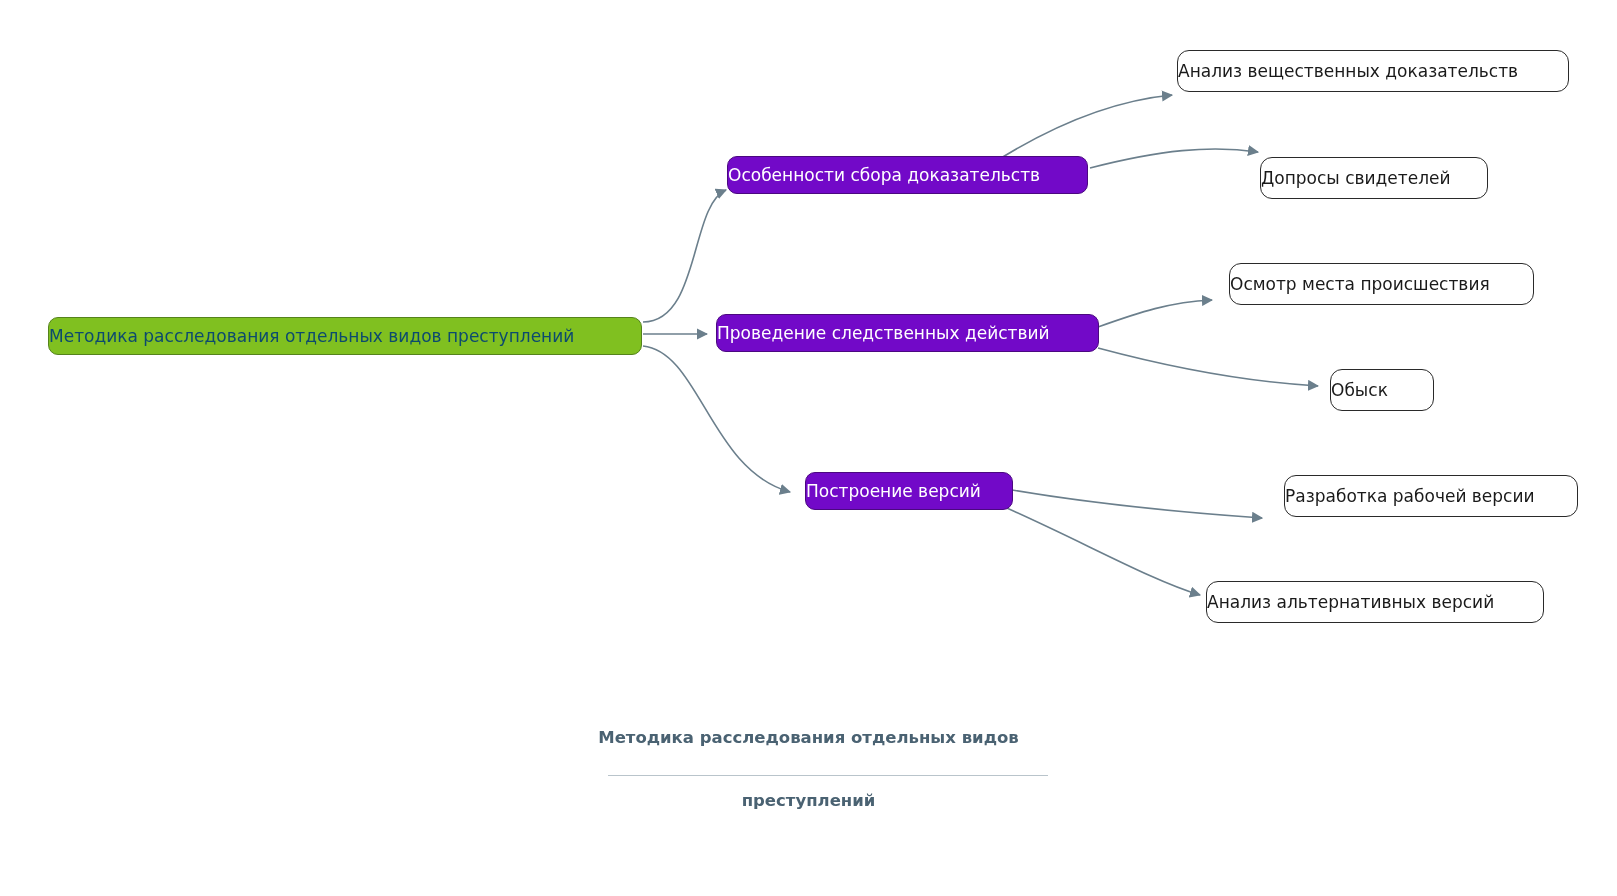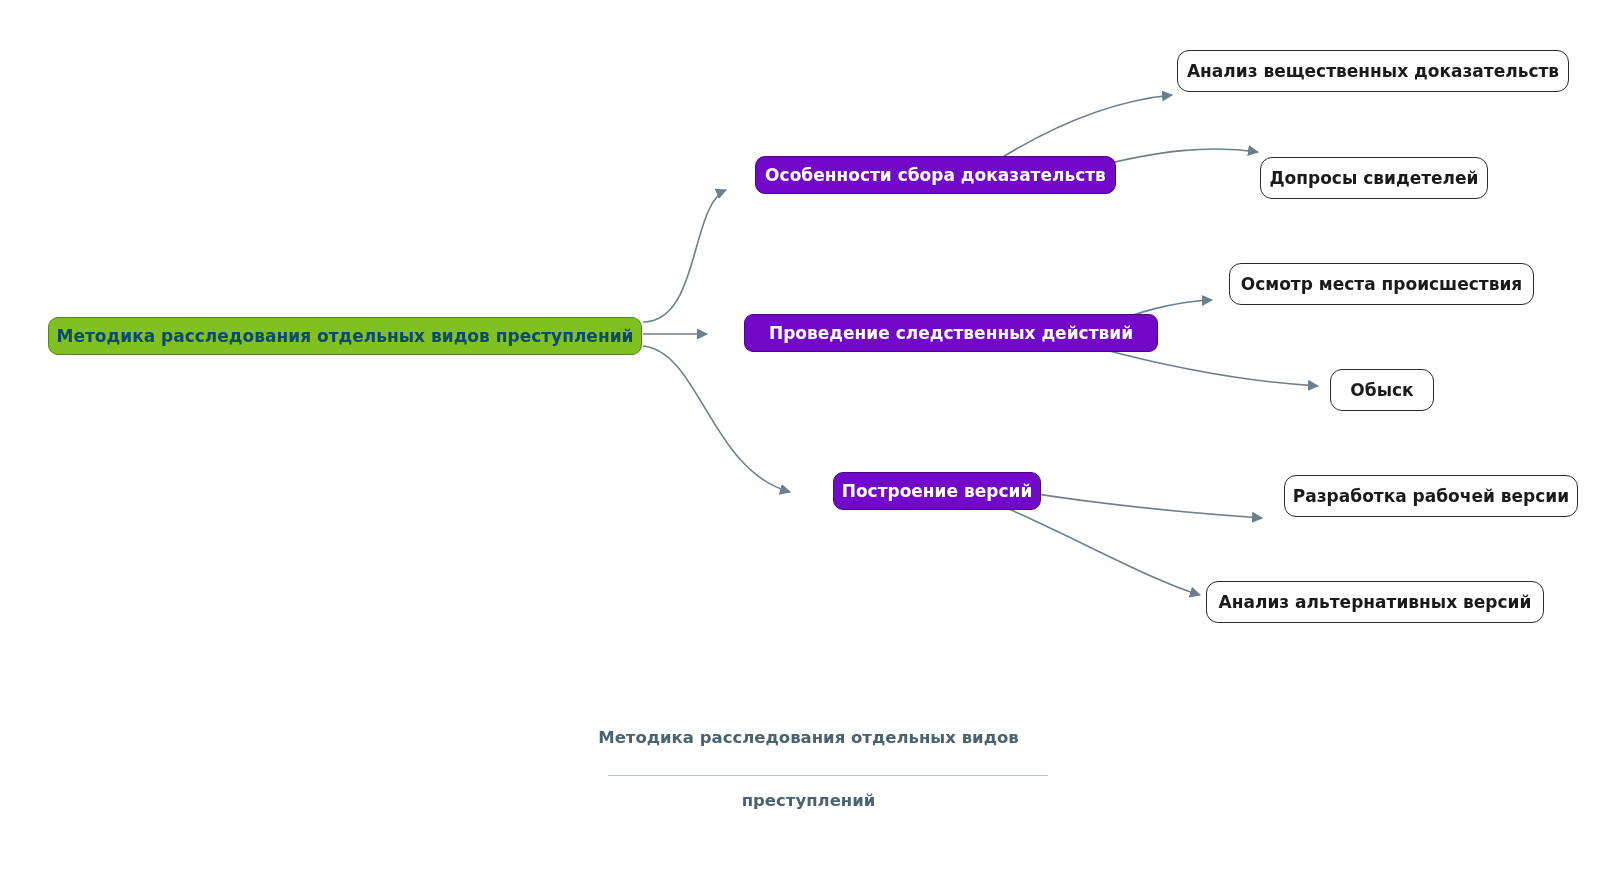--- a/index.html
+++ b/index.html
@@ -27,39 +27,37 @@
     top: 0;
     width: 1617px;
     height: 896px;
     pointer-events: none;
   }
   .node {
     position: absolute;
     box-sizing: border-box;
     display: flex;
     align-items: center;
-    justify-content: center;
+    justify-content: flex-start;
     text-align: center;
     border-radius: 10px;
     white-space: nowrap;
     line-height: 1.2;
-    font-weight: bold;
   }
   .node-root {
     background: #80c020;
     border: 1.3px solid #55831c;
     color: #0c4a6e;
     font-size: 17px;
   }
   .node-branch {
     background: #7209c8;
     border: 1.3px solid #4b0880;
     color: #ffffff;
     font-size: 17px;
-    margin-left: 28px;
   }
   .node-leaf {
     background: #ffffff;
     border: 1.4px solid #2a2a2a;
     color: #1a1a1a;
     font-size: 17px;
     border-radius: 12px;
   }
   .caption {
     position: absolute;
@@ -110,21 +108,21 @@
   </svg>
 
   <div class="node node-root" style="left:48px; top:317px; width:594px; height:38px;">
     <span>Методика расследования отдельных видов преступлений</span>
   </div>
 
   <div class="node node-branch" style="left:727px; top:156px; width:361px; height:38px;">
     <span>Особенности сбора доказательств</span>
   </div>
 
-  <div class="node node-branch" style="left:716px; top:314px; width:414px; height:38px;border-radius:9px;">
+  <div class="node node-branch" style="left:716px; top:314px; width:383px; height:38px;">
     <span>Проведение следственных действий</span>
   </div>
 
   <div class="node node-branch" style="left:805px; top:472px; width:208px; height:38px;">
     <span>Построение версий</span>
   </div>
 
   <div class="node node-leaf" style="left:1177px; top:50px; width:392px; height:42px;">
     <span>Анализ вещественных доказательств</span>
   </div>

